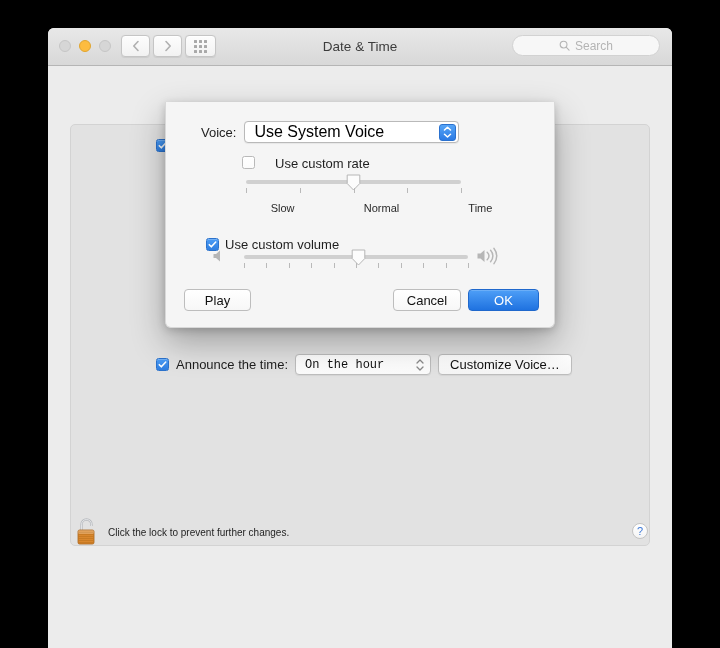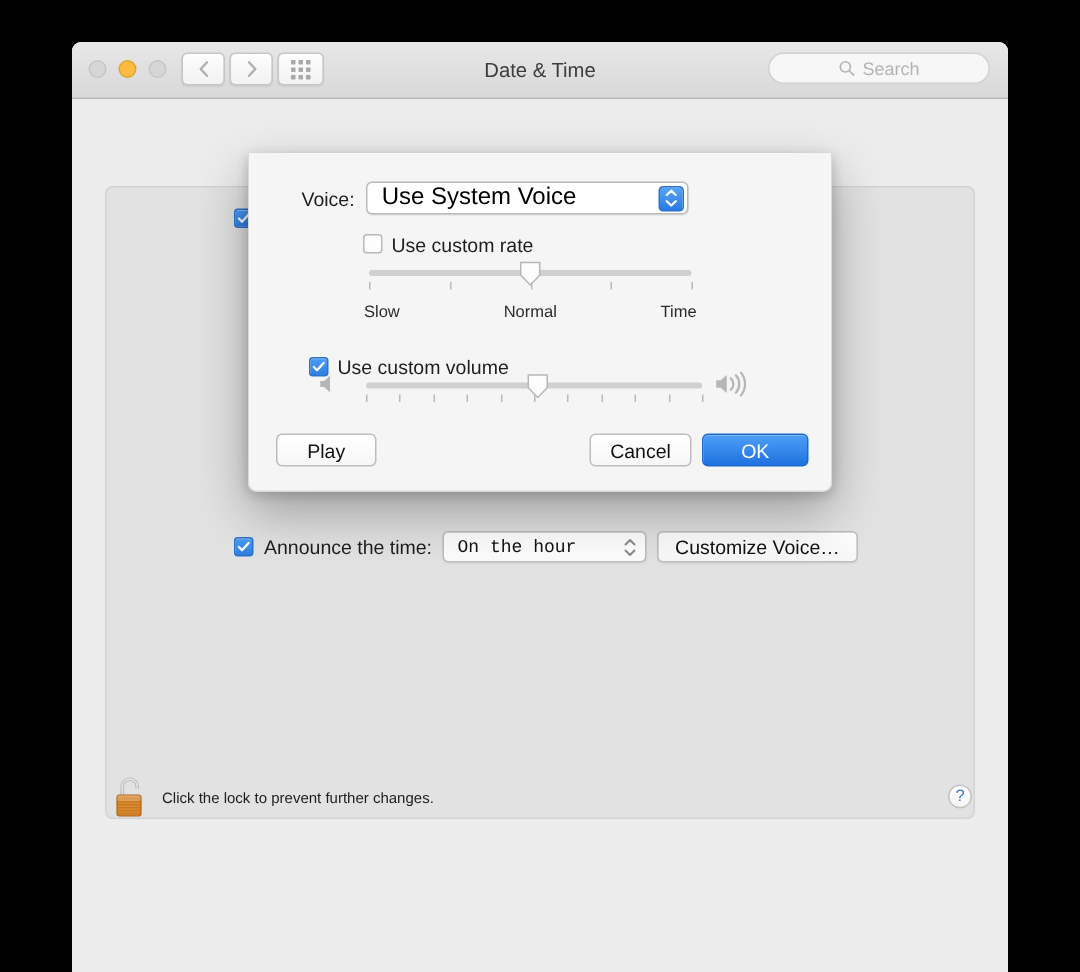--- a/index.html
+++ b/index.html
@@ -201,21 +201,21 @@
   }
   .stepper-blue {
     position: absolute; right: 2px; top: 1.5px;
     width: 17px; height: 17px;
     background: linear-gradient(to bottom,#56a5f7,#2b7ae4);
     border: 1px solid #2a71cf;
     border-radius: 3px;
     display: flex; flex-direction: column; align-items: center; justify-content: center; gap: 1.5px;
   }
 
-  .rate-check { position: absolute; left: 40px; top: 54px; display: flex; align-items: flex-start; gap: 6px; padding-left: 36px; }
+  .rate-check { position: absolute; left: 40px; top: 54px; display: flex; align-items: flex-start; gap: 20px; padding-left: 36px; }
   .vol-check  { position: absolute; left: 40px; top: 135px; display: flex; align-items: center; gap: 6px; }
 
   
   .slider-wrap { position: absolute; }
   .slider-rate { left: 80px; top: 78px; width: 215px; }
   .slider-vol  { left: 78px; top: 153px; width: 224px; }
 
   .track {
     position: relative;
     height: 4px;
@@ -233,20 +233,21 @@
     margin-left: -7.5px;
   }
   .thumb svg { display: block; }
 
   .slider-labels { position: relative; margin-top: 7px; height: 14px; }
   .slider-labels span {
     position: absolute; top: 0;
     font-size: 11px; color: #2a2a2a;
     transform: translateX(-50%);
     white-space: nowrap;
+    margin-left: 28px;
   }
 
   .spk-left  { position: absolute; left: 46px; top: 147px; }
   .spk-right { position: absolute; left: 310px; top: 145px; }
 
   
   .sheet-btns { position: absolute; left: 0; right: 0; top: 187px; height: 24px; }
   .btn {
     position: absolute; top: 0;
     height: 22px;

